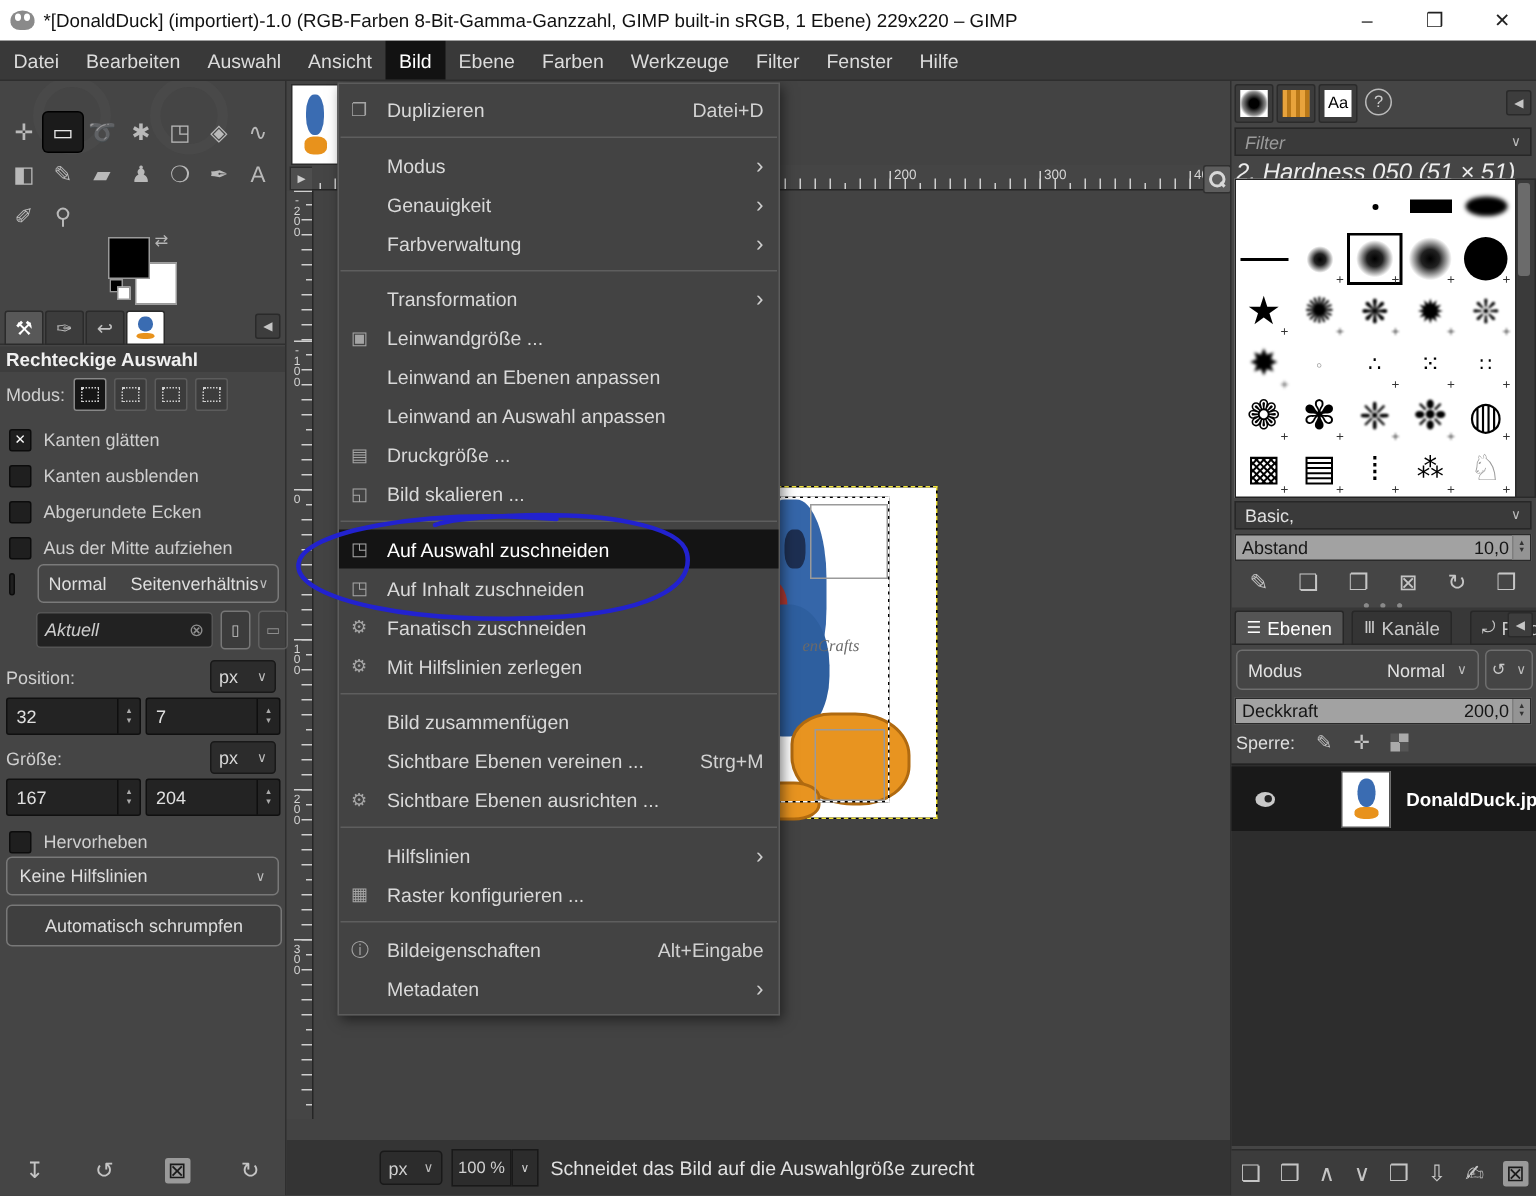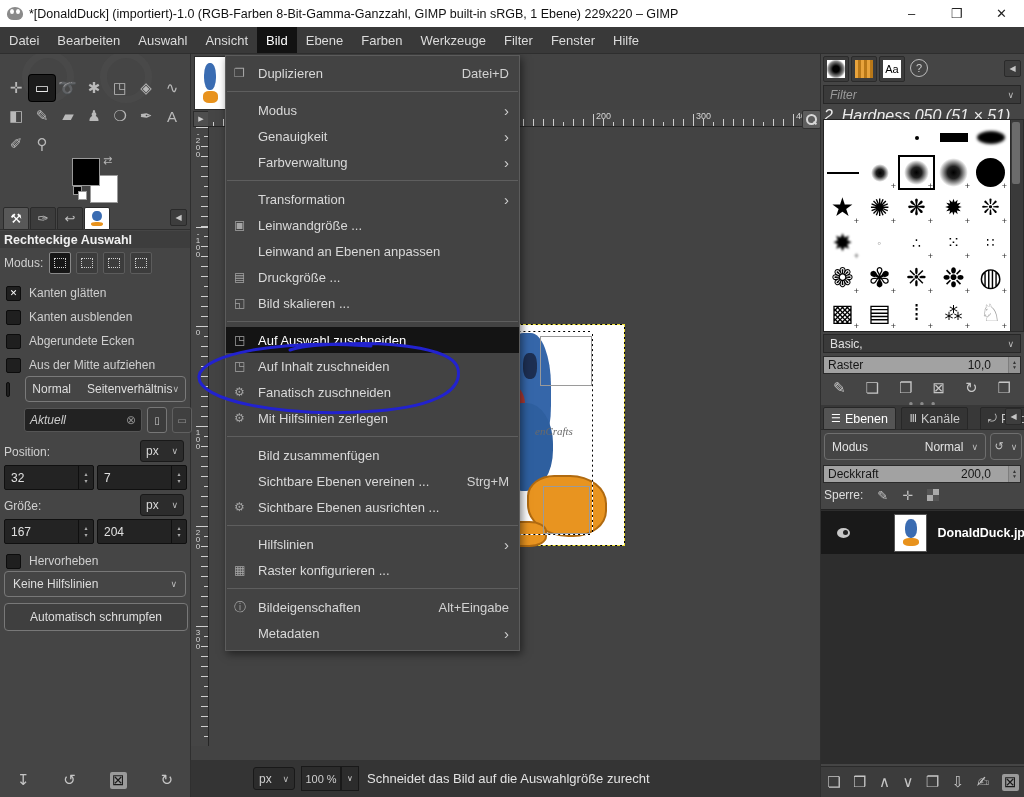--- a/index.html
+++ b/index.html
@@ -123,21 +123,21 @@
   .bsh-bar{width:28px;height:9px;background:#000;}
   .bsh-ellipse{width:28px;height:13px;background:#000;border-radius:50%;filter:blur(1.5px);}
   .bsh-line{width:32px;height:2px;background:#000;}
   .bsh-soft{border-radius:50%;background:radial-gradient(circle,#000 0%,#222 30%,rgba(0,0,0,0) 70%);}
   .bsh-circle{width:29px;height:29px;background:#000;border-radius:50%;}
   #brush-scroll{position:absolute;left:189px;top:66px;width:12px;height:211px;background:#3a3a3a;border:1px solid #2a2a2a;}
   #brush-scroll .th{position:absolute;left:1px;top:2px;width:8px;height:62px;background:#6b6b6b;border-radius:2px;}
   #brush-group{position:absolute;left:2px;top:281px;width:198px;height:19px;background:#3a3a3a;border:1px solid #272727;display:flex;align-items:center;justify-content:space-between;padding:0 6px;box-sizing:border-box;color:#e0e0e0;}
   .slider{position:absolute;left:2px;width:198px;height:18px;background:#a2a2a2;color:#161616;display:flex;align-items:center;box-sizing:border-box;border:1px solid #2a2a2a;}
   .slider .sl{padding-left:4px;flex:1;}
-  .slider .sv{padding-right:17px;}
+  .slider .sv{padding-right:2px;}
   .slider .sp{width:11px;height:100%;display:flex;flex-direction:column;align-items:center;justify-content:center;font-size:5px;color:#333;line-height:5px;background:#949494;border-left:1px solid #7e7e7e;}
   #brush-actions{position:absolute;left:2px;top:325px;width:198px;height:20px;display:flex;justify-content:space-around;align-items:center;}
   #dock-splitter{position:absolute;left:0;top:346px;width:204px;text-align:center;color:#8a8a8a;font-size:8px;letter-spacing:2px;}
   #layer-tabs{position:absolute;left:0;top:352px;width:204px;height:24px;background:#383838;border-bottom:1px solid #2c2c2c;}
   .ltab{position:absolute;top:2px;height:21px;display:flex;align-items:center;padding:0 7px;background:#343434;border:1px solid #272727;border-radius:2px 2px 0 0;color:#c9c9c9;font-size:12.5px;}
   .ltab .ticon{margin-right:4px;font-size:11px;}
   .ltab.active{background:#545454;color:#fff;}
   #mode-combo{position:absolute;left:3px;top:380px;width:162px;height:27px;border:1px solid #6e6e6e;border-radius:4px;display:flex;align-items:center;padding:0 7px;box-sizing:border-box;color:#e2e2e2;}
   #reset-combo{position:absolute;left:169px;top:380px;width:32px;height:27px;border:1px solid #6e6e6e;border-radius:4px;display:flex;align-items:center;justify-content:space-around;color:#c9c9c9;font-size:11px;box-sizing:border-box;}
   #lock-row{position:absolute;left:3px;top:432px;height:20px;display:flex;align-items:center;color:#dedede;}
@@ -570,21 +570,21 @@
       <div class="bcell plus" style="font-size: 24px; color: rgb(154, 154, 154);">♘</div>
     </div>
   <div id="brush-scroll">
       <div class="th"></div>
     </div>
   <div id="brush-group">
     <span>Basic,</span>
     <span class="chev">∨</span>
   </div>
   <div class="slider" style="top:303px;">
-    <span class="sl">Raster</span>
+    <span class="sl">Abstand</span>
     <span class="sv">10,0</span>
     <span class="sp">▲<br>▼</span>
   </div>
   <div id="brush-actions">
       <div class="ib">✎</div>
       <div class="ib">❏</div>
       <div class="ib">❐</div>
       <div class="ib">⊠</div>
       <div class="ib">↻</div>
       <div class="ib">❒</div>
@@ -674,20 +674,24 @@
     </div>
     <div class="menu-item">
       <div class="mi-icon">▣</div>
       <div class="mi-label">Leinwandgröße ...</div>
     </div>
     <div class="menu-item">
       <div class="mi-icon"></div>
       <div class="mi-label">Leinwand an Ebenen anpassen</div>
     </div>
     <div class="menu-item">
+      <div class="mi-icon"></div>
+      <div class="mi-label">Leinwand an Auswahl anpassen</div>
+    </div>
+    <div class="menu-item">
       <div class="mi-icon">▤</div>
       <div class="mi-label">Druckgröße ...</div>
     </div>
     <div class="menu-item">
       <div class="mi-icon">◱</div>
       <div class="mi-label">Bild skalieren ...</div>
     </div>
     <div class="menu-sep"></div>
     <div class="menu-item highlight">
       <div class="mi-icon">◳</div>

